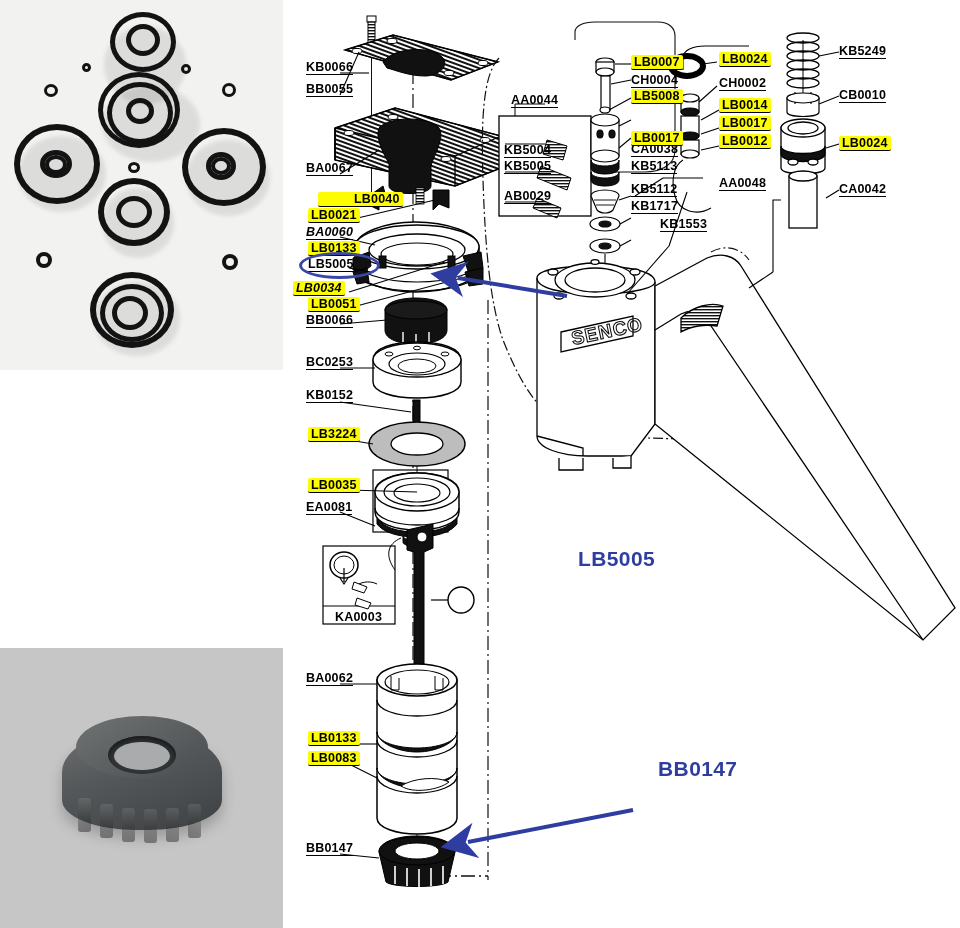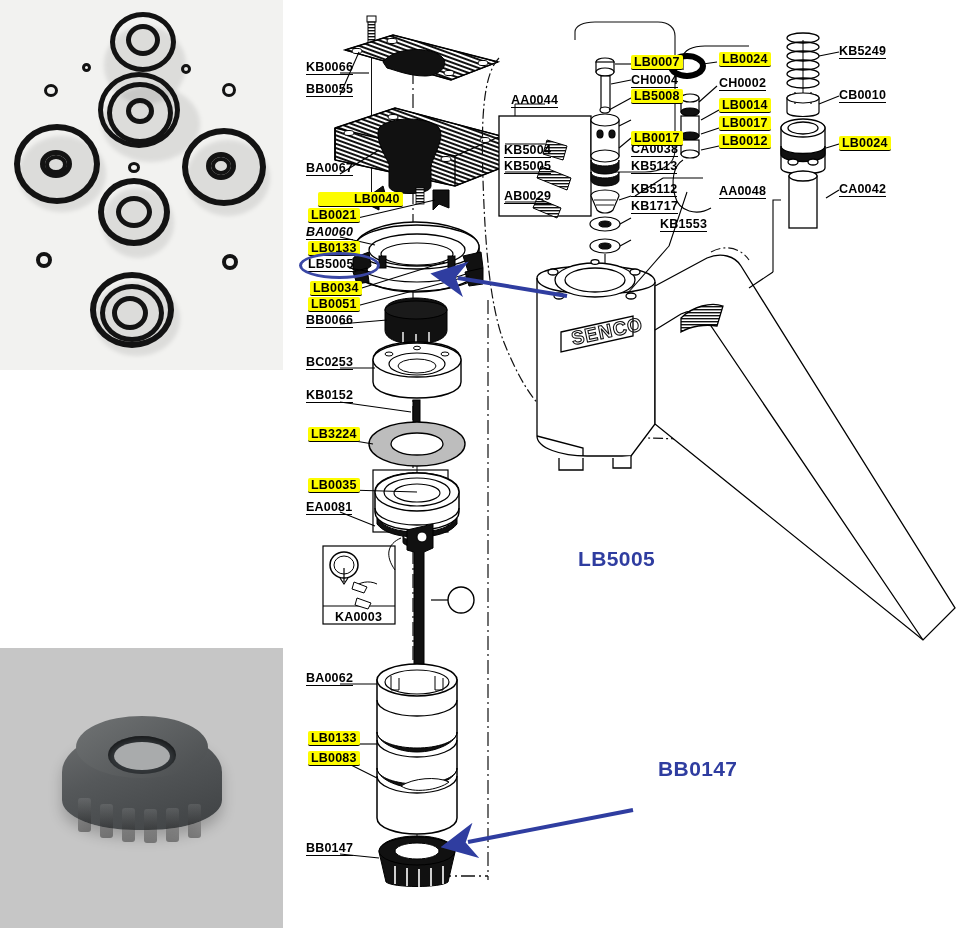--- a/index.html
+++ b/index.html
@@ -452,21 +452,21 @@
     </svg>
 
     <div class="plabel ul" style="left:23px;top:60px;">KB0066</div>
     <div class="plabel ul" style="left:23px;top:82px;">BB0055</div>
     <div class="plabel ul" style="left:23px;top:161px;">BA0067</div>
     <div class="plabel hl ul" style="left:35px;top:192px;padding-left:36px;">LB0040</div>
     <div class="plabel hl ul" style="left:25px;top:208px;">LB0021</div>
     <div class="plabel ul" style="left:23px;top:225px;font-style:italic;">BA0060</div>
     <div class="plabel hl ul" style="left:25px;top:241px;">LB0133</div>
     <div class="plabel ul" style="left:25px;top:257px;">LB5005</div>
-    <div class="plabel hl ul" style="left:27px;top:281px;">LB0034</div>
+    <div class="plabel hl ul" style="left:10px;top:281px;font-style:italic;">LB0034</div>
     <div class="plabel hl ul" style="left:25px;top:297px;">LB0051</div>
     <div class="plabel ul" style="left:23px;top:313px;">BB0066</div>
     <div class="plabel ul" style="left:23px;top:355px;">BC0253</div>
     <div class="plabel ul" style="left:23px;top:388px;">KB0152</div>
     <div class="plabel hl ul" style="left:25px;top:427px;">LB3224</div>
     <div class="plabel hl ul" style="left:25px;top:478px;">LB0035</div>
     <div class="plabel ul" style="left:23px;top:500px;">EA0081</div>
     <div class="plabel" style="left:52px;top:610px;">KA0003</div>
     <div class="plabel ul" style="left:23px;top:671px;">BA0062</div>
     <div class="plabel hl ul" style="left:25px;top:731px;">LB0133</div>
@@ -492,19 +492,19 @@
 
     <div class="plabel hl ul" style="left:436px;top:52px;">LB0024</div>
     <div class="plabel ul" style="left:436px;top:76px;">CH0002</div>
     <div class="plabel hl ul" style="left:436px;top:98px;">LB0014</div>
     <div class="plabel hl ul" style="left:436px;top:116px;">LB0017</div>
     <div class="plabel hl ul" style="left:436px;top:134px;">LB0012</div>
     <div class="plabel ul" style="left:556px;top:44px;">KB5249</div>
     <div class="plabel ul" style="left:556px;top:88px;">CB0010</div>
     <div class="plabel hl ul" style="left:556px;top:136px;">LB0024</div>
     <div class="plabel ul" style="left:556px;top:182px;text-align:center;">CA0042</div>
-    <div class="plabel ul" style="left:436px;top:184px;">AA0048</div>
+    <div class="plabel ul" style="left:436px;top:176px;">AA0048</div>
 
     <div class="annot" style="left:295px;top:547px;">LB5005</div>
     <div class="annot" style="left:375px;top:757px;">BB0147</div>
 
   </div>
 </div>
 
 </body></html>

